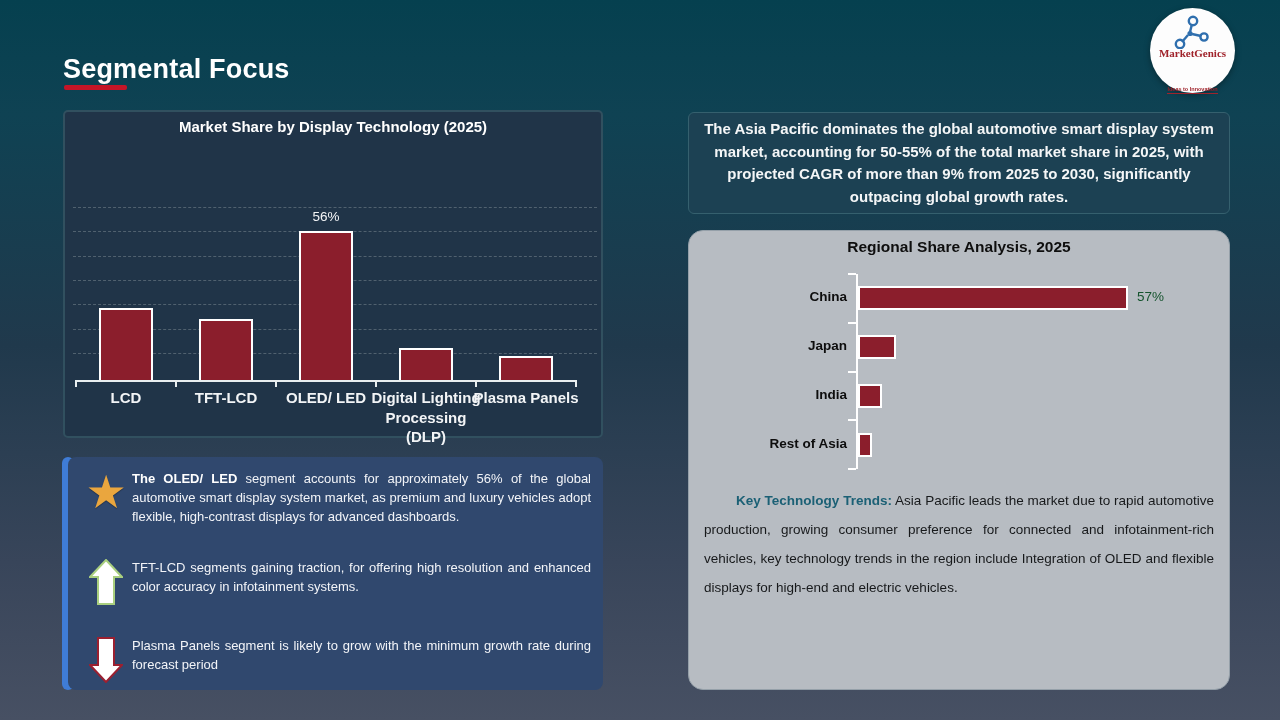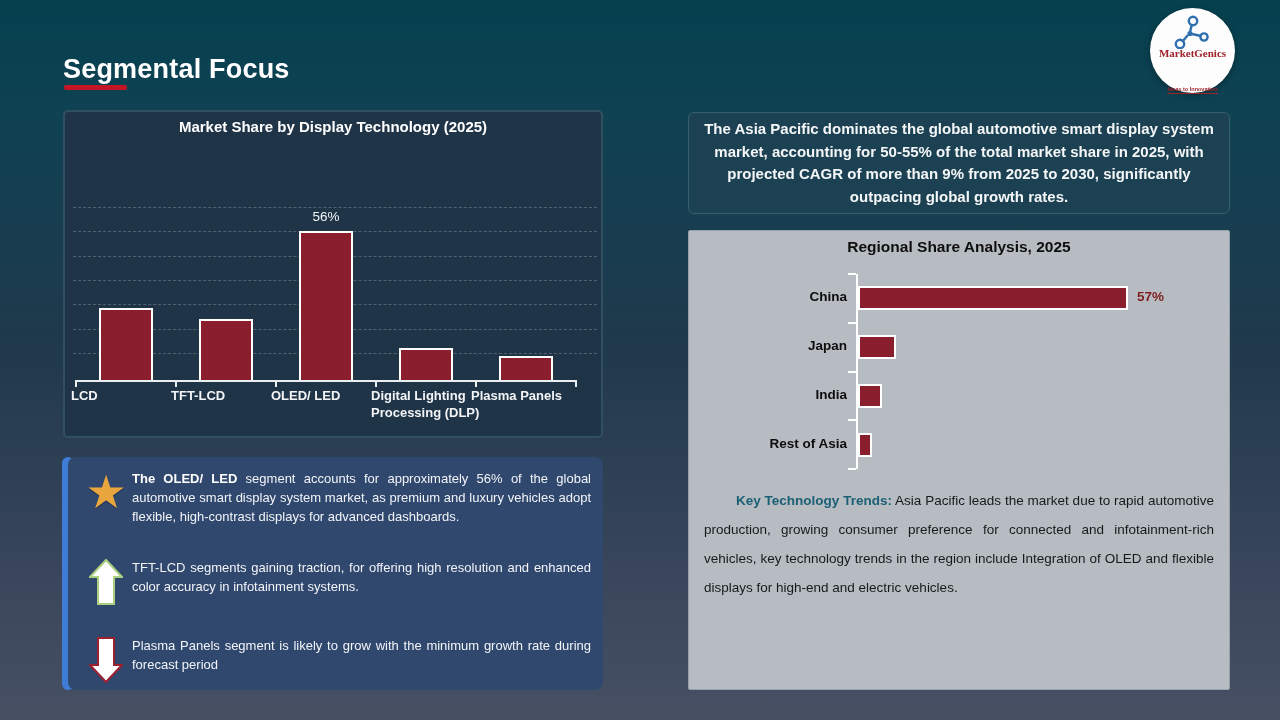--- a/index.html
+++ b/index.html
@@ -21,46 +21,46 @@
   .logo-tagline { font-size:5.5px; color:#a0232b; font-weight:bold; border-bottom:1px solid #a0232b; display:inline-block; padding-bottom:1px; }
 
   
   .chart-panel { left:63px; top:110px; width:540px; height:328px; background:#203448;
                  border:2px solid #31505f; border-radius:5px; }
   .chart-title { position:absolute; top:6px; left:0; right:0; text-align:center; font-size:15px; font-weight:bold; color:#fff; }
   .gridline { position:absolute; left:8px; width:524px; border-top:1px dashed #50616f; }
   .vaxis { position:absolute; left:10px; top:268px; width:502px; border-top:2px solid #e9eef0; }
   .vtick { position:absolute; top:268px; width:2px; height:7px; background:#e9eef0; }
   .vbar { position:absolute; width:54px; background:#8b1e2c; border:2px solid #fff; border-bottom:none; }
-  .vcat { position:absolute; top:276px; width:110px; font-size:13px; font-weight:bold; color:#f2f4f6; line-height:1.3; }
+  .vcat { position:absolute; top:276px; width:110px; text-align:center; font-size:15px; font-weight:bold; color:#f2f4f6; line-height:1.3; }
   .vval { position:absolute; width:60px; text-align:center; font-size:13.5px; color:#f2f4f6; }
 
   
   .insight-accent { left:62px; top:457px; width:12px; height:233px; background:#3f7cd6; border-radius:6px; }
   .insight-box { left:68px; top:457px; width:535px; height:233px; background:#30486e; border-radius:8px; }
   .insight-row { position:absolute; left:12px; right:12px; display:flex; align-items:flex-start; }
   .insight-icon { width:52px; flex:0 0 52px; display:flex; justify-content:center; }
   .star-glyph { font-size:46px; line-height:44px; color:#eaa63e; text-shadow:0 1px 1px rgba(0,0,0,.3); }
   .insight-text { flex:1; font-size:13px; line-height:1.45; color:#f2f4f8; text-align:justify; }
   .insight-text b { color:#ffffff; }
 
   
   .note-box { left:688px; top:112px; width:542px; height:102px; background:#1c4153;
               border:1.5px solid #35606e; border-radius:6px; display:flex; align-items:center; }
   .note-box p { width:100%; padding:20px 12px; text-align:center; font-size:15px; font-weight:bold; line-height:1.5; color:#f4f6f7; }
 
   
   .regional-panel { left:688px; top:230px; width:542px; height:460px; background:#b7bcc2;
-                    border:1px solid #95a0a9; border-radius:2px; color:#111;padding-left:32px; }
+                    border:1px solid #95a0a9; border-radius:15px; color:#111;padding-left:32px; }
   .regional-title { position:absolute; top:7px; left:0; right:0; text-align:center; font-size:15.5px; font-weight:bold; color:#0e0e0e; }
   .haxis { position:absolute; left:167px; top:43px; width:2px; height:195px; background:#fff; }
   .htick { position:absolute; left:159px; width:8px; height:2px; background:#fff; }
   .hbar { position:absolute; left:169px; height:24px; background:#8b1e2c; border:2px solid #fff; }
   .hcat { position:absolute; left:16px; width:142px; text-align:right; font-size:13.5px; font-weight:bold; color:#0d0d0d; }
-  .hval { position:absolute; font-size:13.5px; font-weight:bold; color:#7f1d1d; }
+  .hval { position:absolute; font-size:13.5px; font-weight:normal; color:#14532d; }
   .regional-text { position:absolute; left:15px; right:15px; top:255px; }
   .regional-text p { font-size:13.5px; line-height:29px; text-align:justify; color:#17191b; }
   .lead { color:#1b6075; font-weight:bold;margin-left:32px; }
 </style>
 </head>
 <body>
 
 <h1 class="abs page-title">Segmental Focus</h1>
 <div class="abs title-underline"></div>
 

